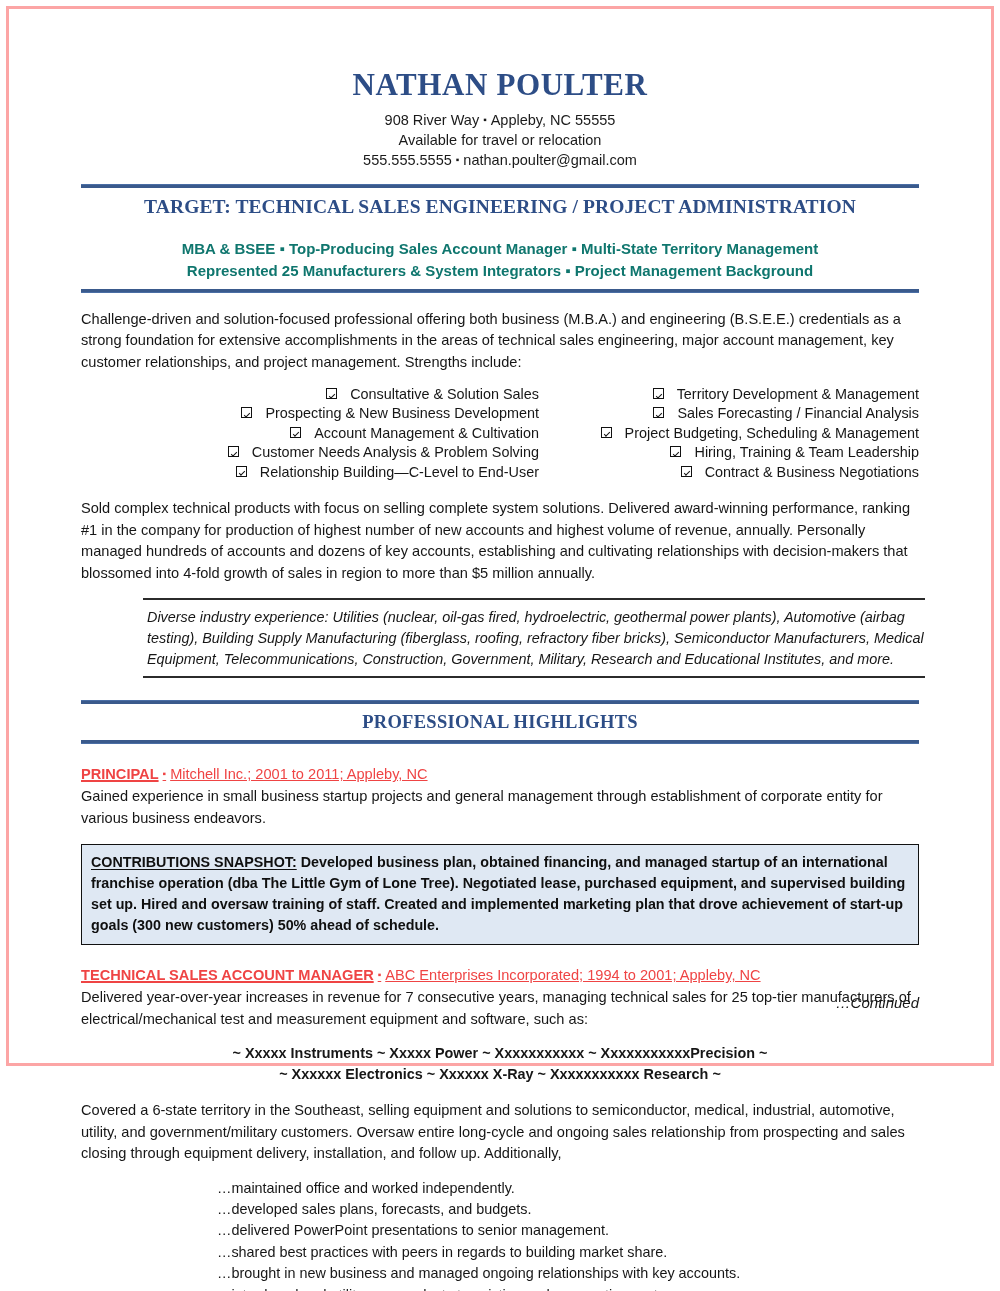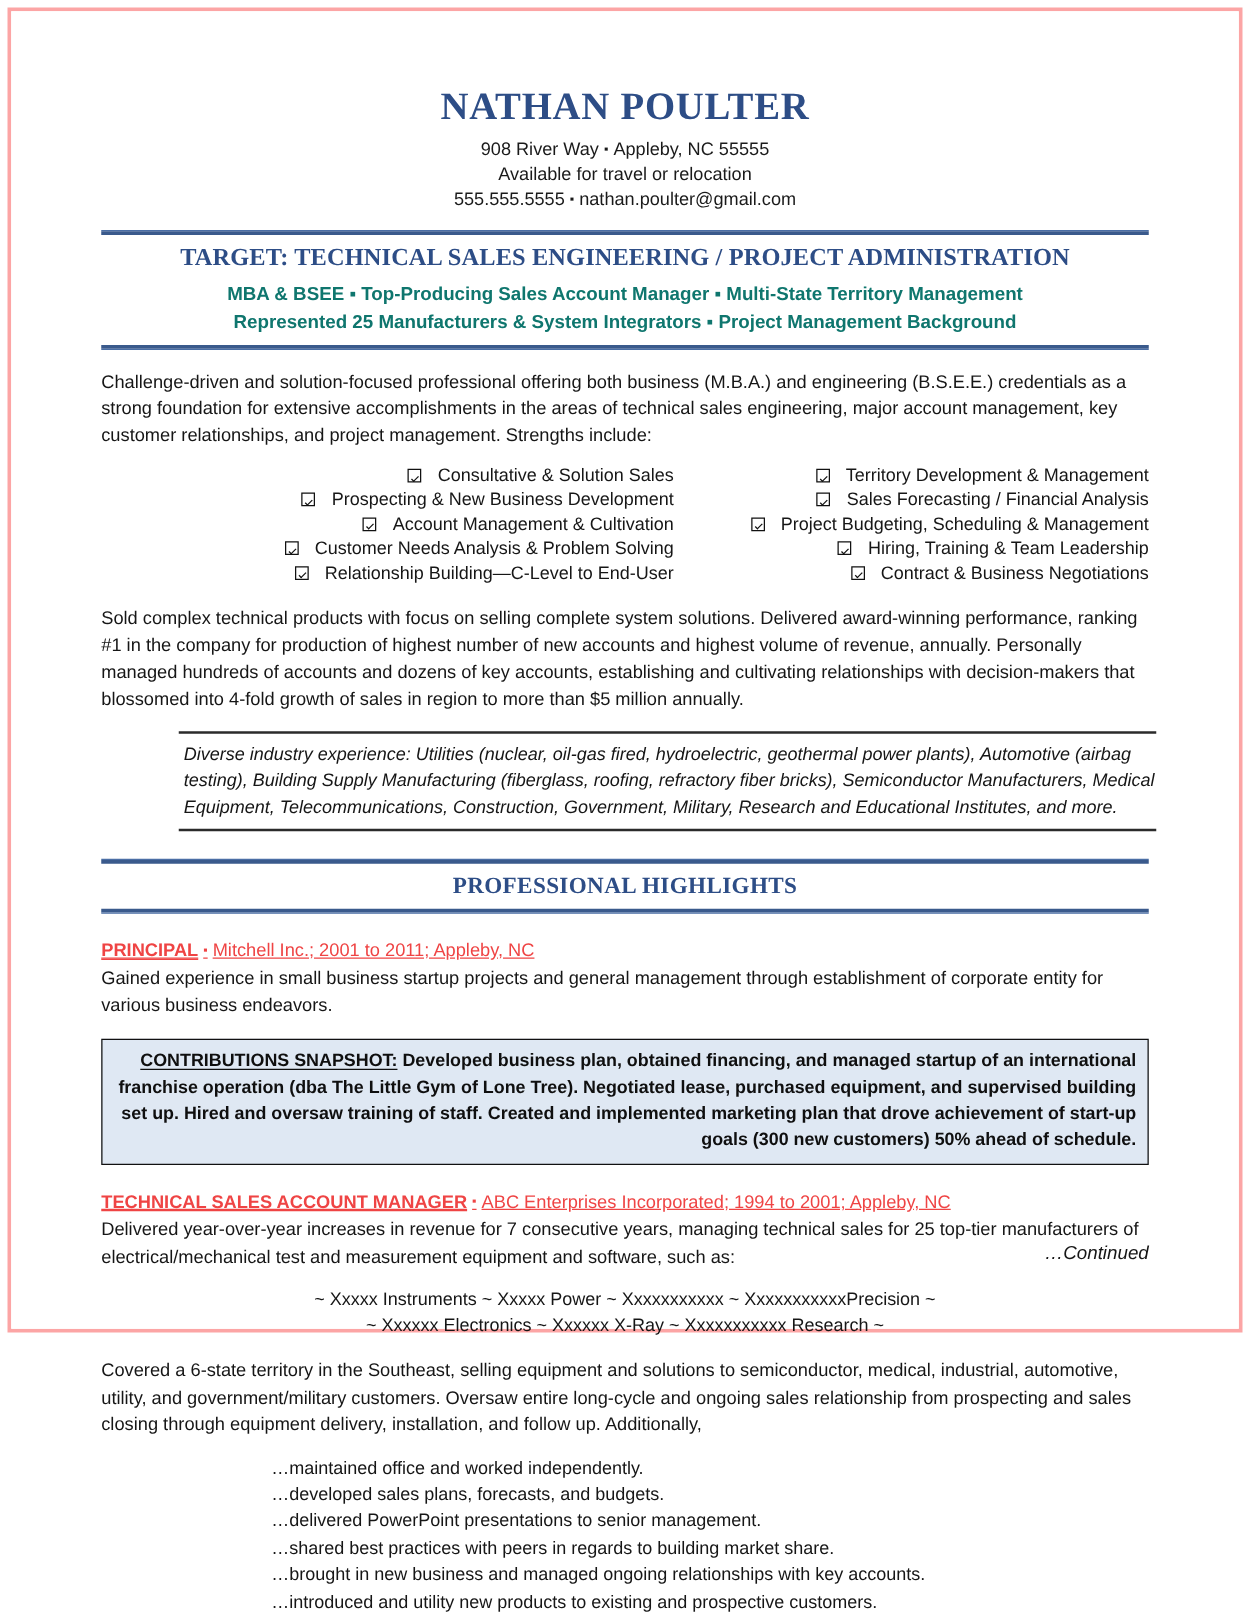--- a/index.html
+++ b/index.html
@@ -60,21 +60,21 @@
   }
 
   
   .target-title {
     text-align: center;
     font-family: "Liberation Serif", serif;
     font-weight: bold;
     font-size: 19.5px;
     color: #2d4d86;
     letter-spacing: 0.1px;
-    margin: 3px 0 7px 0;
+    margin: 3px 0 20px 0;
   }
   .target-sub {
     text-align: center;
     font-weight: bold;
     font-size: 15px;
     line-height: 22px;
     color: #0f766e;
   }
 
   
@@ -168,31 +168,31 @@
     border: 1.5px solid #111111;
     background: #dfe8f3;
     padding: 7px 9px 8px 9px;
   }
   .snapshot p {
     margin: 0;
     font-size: 14.3px;
     line-height: 21px;
     font-weight: bold;
     color: #0f0f0f;
-    text-align: right;
   }
   .snap-label { text-decoration: underline; text-underline-offset: 2px; }
 
   
   .brands {
     margin: 13px 0 0 0;
     text-align: center;
     font-size: 14.4px;
     line-height: 20.5px;
     color: #161616;
+    font-weight: bold;
   }
 
   
   .dotlist {
     margin: 13px 0 0 0;
     padding-left: 136px;
   }
   .dotlist div {
     font-size: 14.4px;
     line-height: 21.4px;

